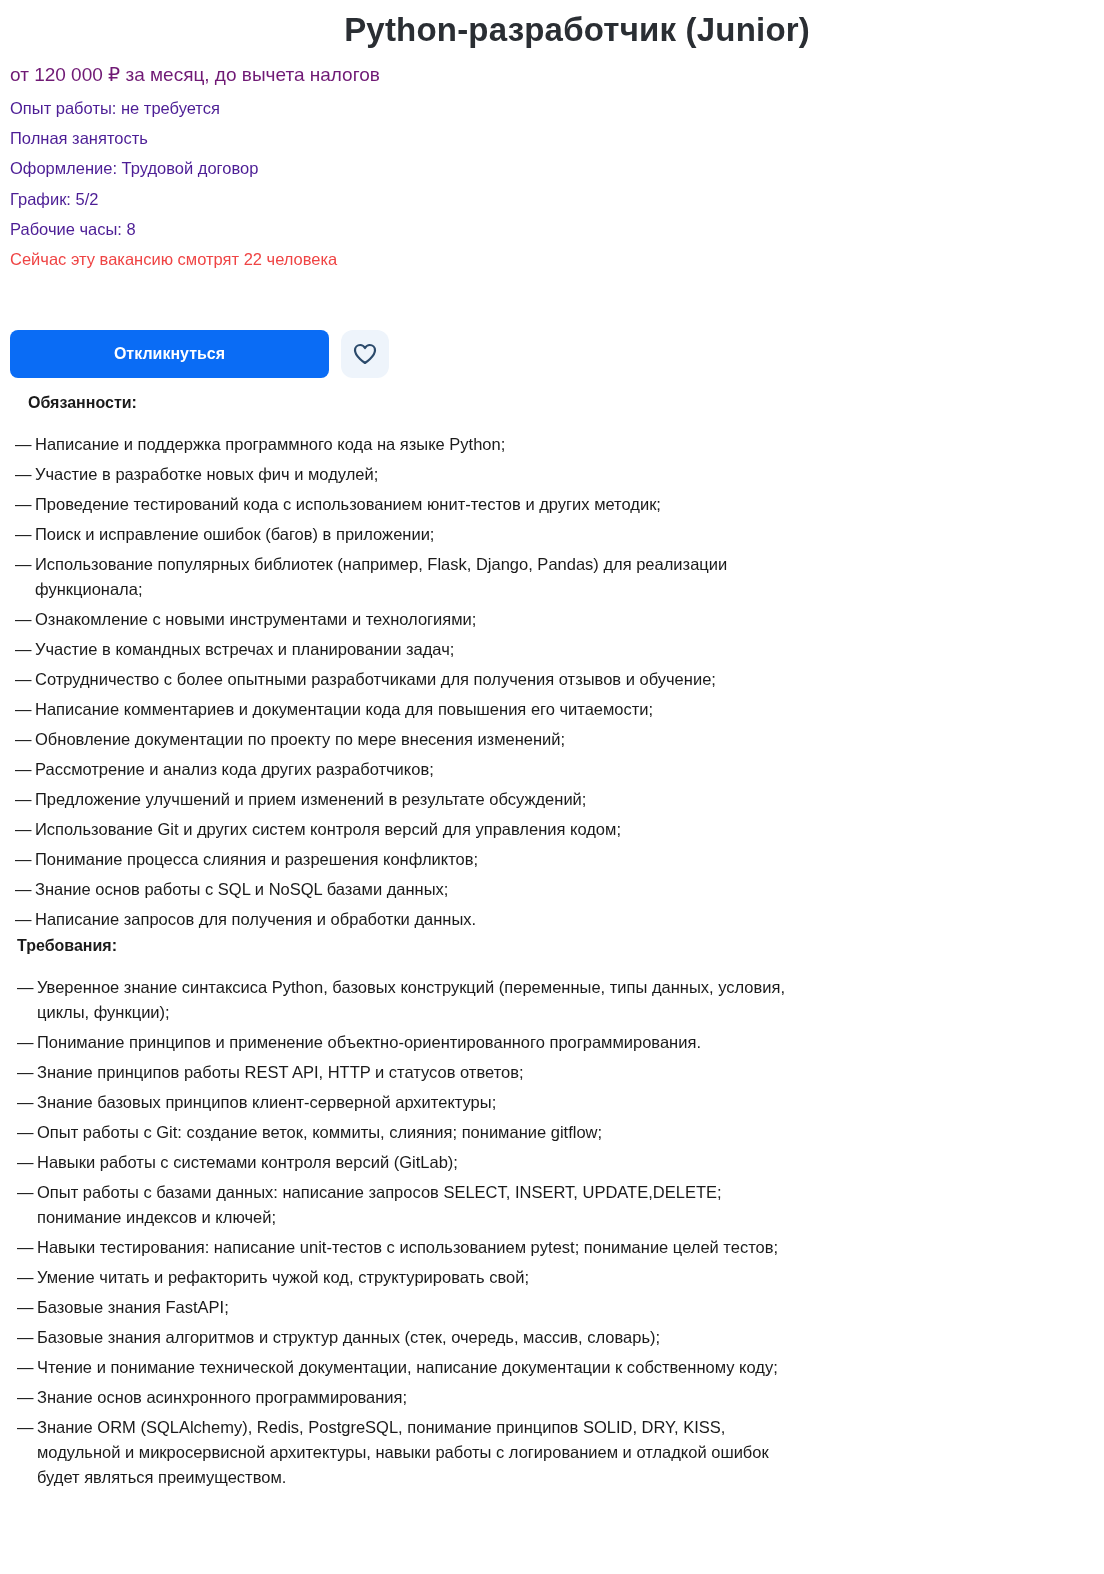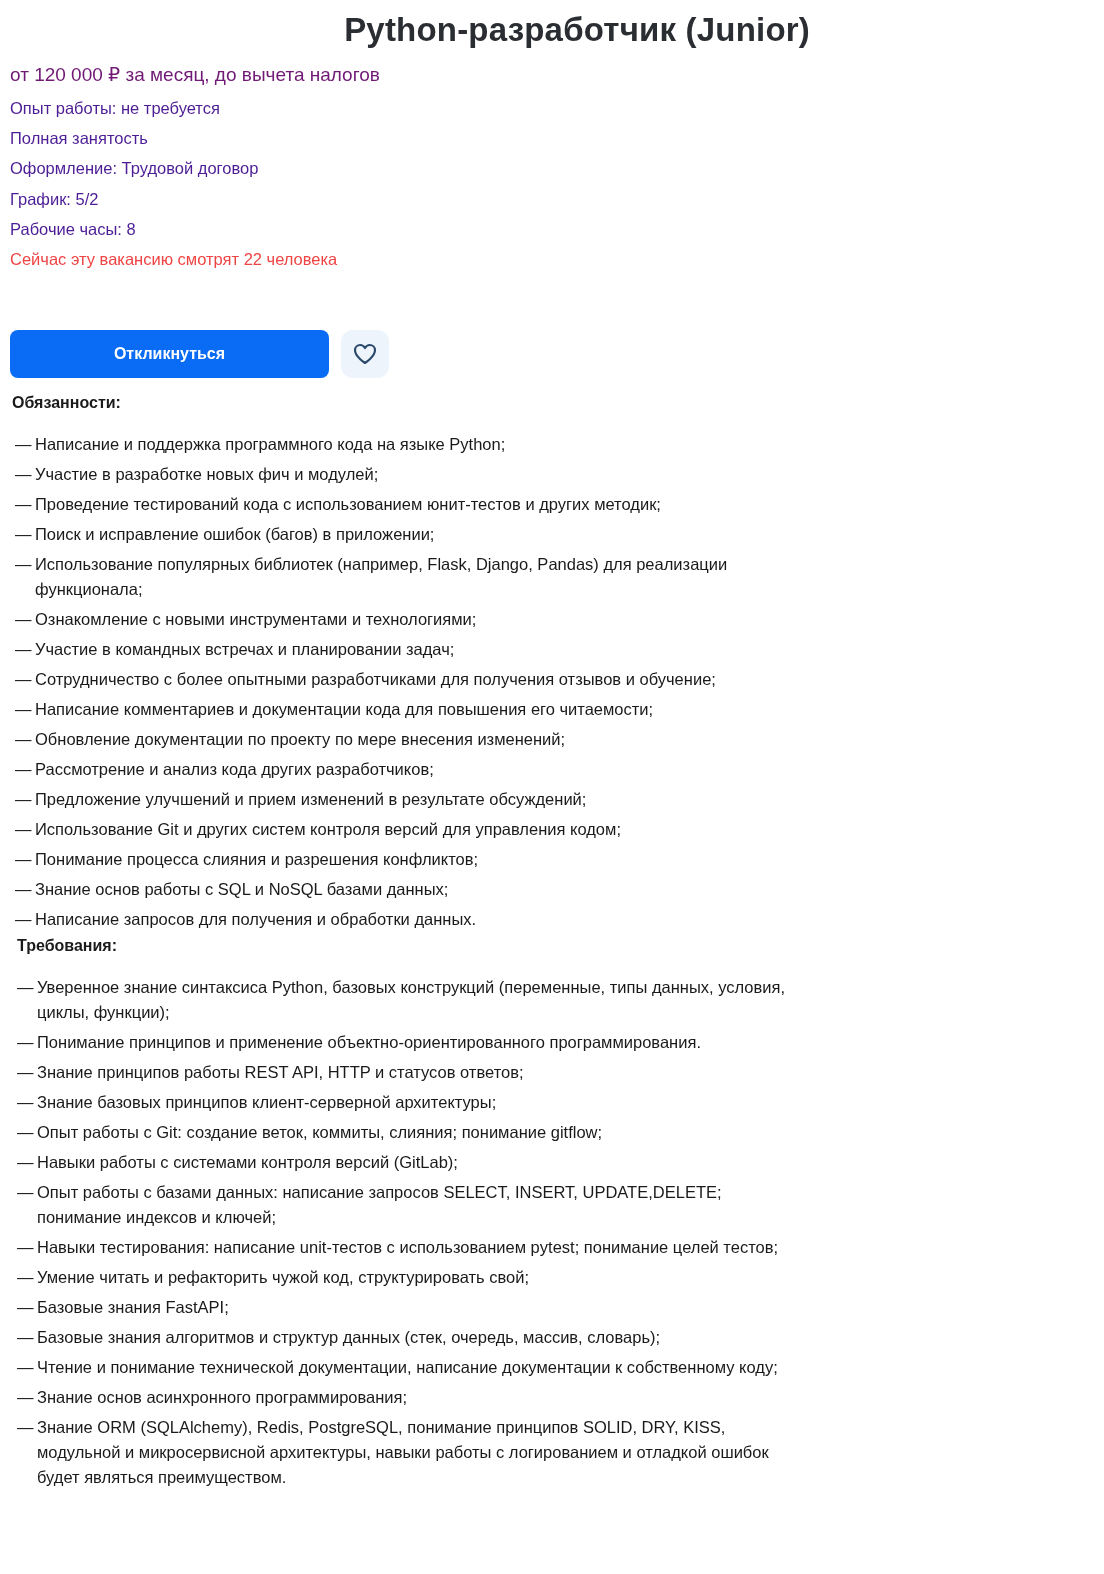--- a/index.html
+++ b/index.html
@@ -80,21 +80,21 @@
       border-radius: 12px;
       background: #eef4fb;
       display: flex;
       align-items: center;
       justify-content: center;
       cursor: pointer;
       padding: 0;
     }
     .section-head {
       position: absolute;
-      left: 2px;
+      left: 18px;
       font-size: 16px;
       font-weight: bold;
       color: #1a1a1a;
     }
     .list {
       position: absolute;
       left: 5px;
       width: 780px;
       margin: 0;
       padding: 0;

